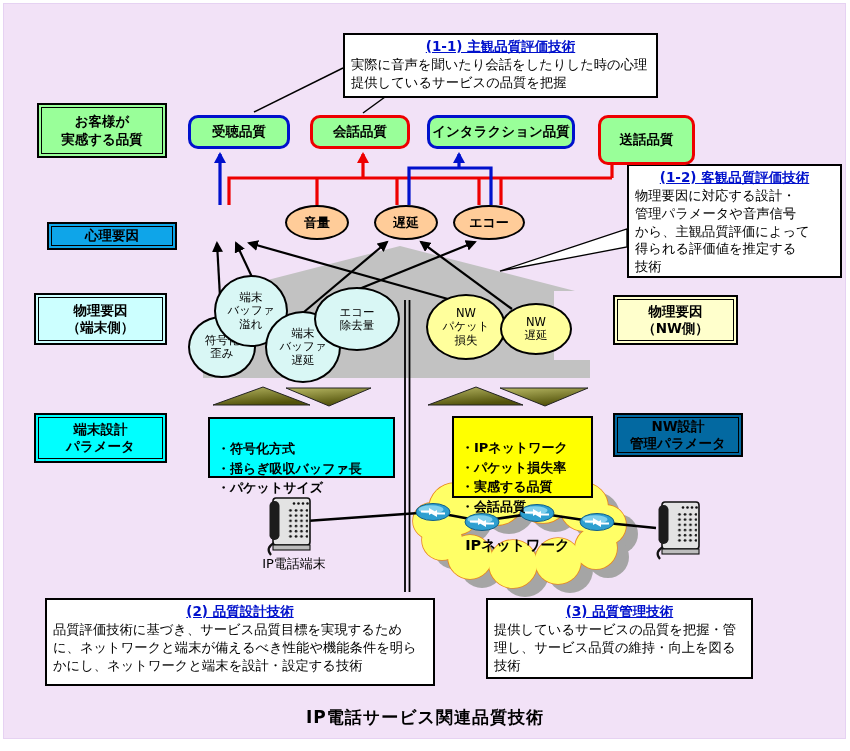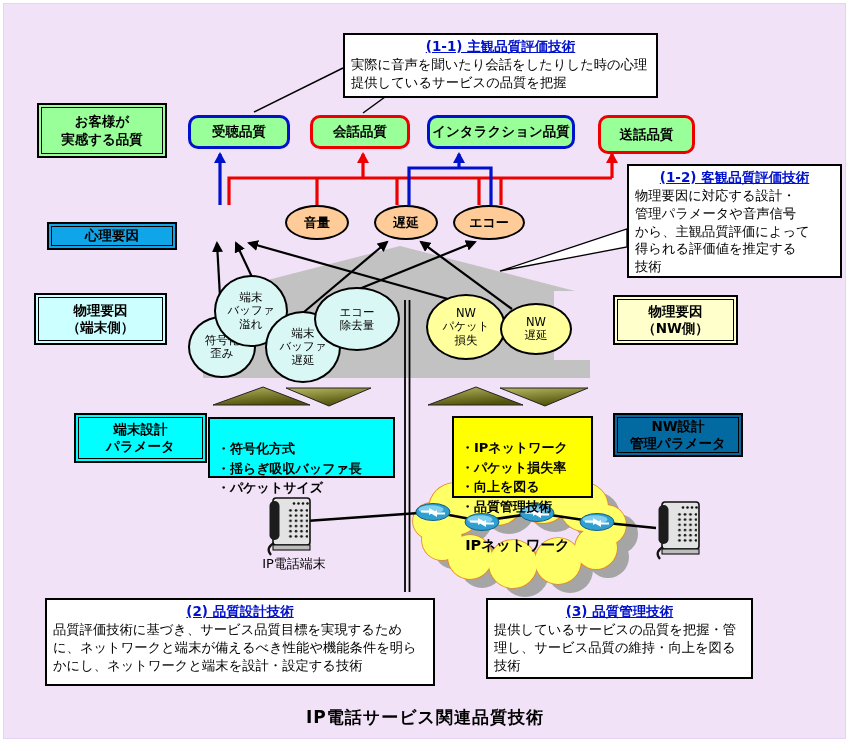--- a/index.html
+++ b/index.html
@@ -170,33 +170,33 @@
     <div class="in">心理要因</div>
   </div>
   <div class="node rowbox" style="left:34px;top:293px;width:133px;height:52px;background:#ccffff;">
     <div class="in">物理要因
 （端末側）</div>
   </div>
   <div class="node rowbox" style="left:613px;top:295px;width:125px;height:50px;background:#ffffcc;">
     <div class="in">物理要因
 （NW側）</div>
   </div>
-  <div class="node rowbox" style="left:34px;top:413px;width:133px;height:50px;background:#00ffff;margin-left:40px;">
+  <div class="node rowbox" style="left:34px;top:413px;width:133px;height:50px;background:#00ffff;">
     <div class="in">端末設計
 パラメータ</div>
   </div>
   <div class="node rowbox" style="left:613px;top:413px;width:130px;height:44px;background:#0369a1;">
     <div class="in">NW設計
 管理パラメータ</div>
   </div>
 
   <div class="node qbox" style="left:188px;top:115px;width:102px;height:34px;border-color:#0011cc;">受聴品質</div>
   <div class="node qbox" style="left:310px;top:115px;width:100px;height:34px;border-color:#ee0000;">会話品質</div>
   <div class="node qbox" style="left:427px;top:115px;width:148px;height:34px;border-color:#0011cc;">インタラクション品質</div>
-  <div class="node qbox" style="left:598px;top:115px;width:97px;height:39px;border-color:#ee0000;">送話品質</div>
+  <div class="node qbox" style="left:598px;top:115px;width:97px;height:50px;border-color:#ee0000;">送話品質</div>
 
   <div class="node ell pell" style="left:285px;top:205px;width:64px;height:35px;">音量</div>
   <div class="node ell pell" style="left:374px;top:205px;width:64px;height:35px;">遅延</div>
   <div class="node ell pell" style="left:453px;top:205px;width:72px;height:35px;">エコー</div>
 
   <div class="node ell tell" style="left:188px;top:316px;width:68px;height:62px;">符号化
 歪み</div>
   <div class="node ell tell" style="left:214px;top:275px;width:74px;height:72px;">端末
 バッファ
 溢れ</div>
@@ -213,22 +213,22 @@
 遅延</div>
 
   <div class="node plist" style="left:208px;top:417px;width:187px;height:61px;background:#00ffff;">
     <div>・符号化方式</div>
     <div>・揺らぎ吸収バッファ長</div>
     <div>・パケットサイズ</div>
   </div>
   <div class="node plist" style="left:452px;top:416px;width:141px;height:82px;background:#ffff00;">
     <div>・IPネットワーク</div>
     <div>・パケット損失率</div>
-    <div>・向上を図る</div>
-    <div>・品質管理技術</div>
+    <div>・実感する品質</div>
+    <div>・会話品質</div>
   </div>
 
   <div class="node lbl" style="left:445px;top:536px;width:145px;font-weight:bold;font-size:14.5px;">IPネットワーク</div>
   <div class="node lbl" style="left:238px;top:555px;width:112px;font-size:13px;">IP電話端末</div>
 
   <div class="node callout" style="left:45px;top:598px;width:390px;height:88px;">
     <div class="ct">(2) 品質設計技術</div>
     <div class="cb">品質評価技術に基づき、サービス品質目標を実現するため
 に、ネットワークと端末が備えるべき性能や機能条件を明ら
 かにし、ネットワークと端末を設計・設定する技術</div>

